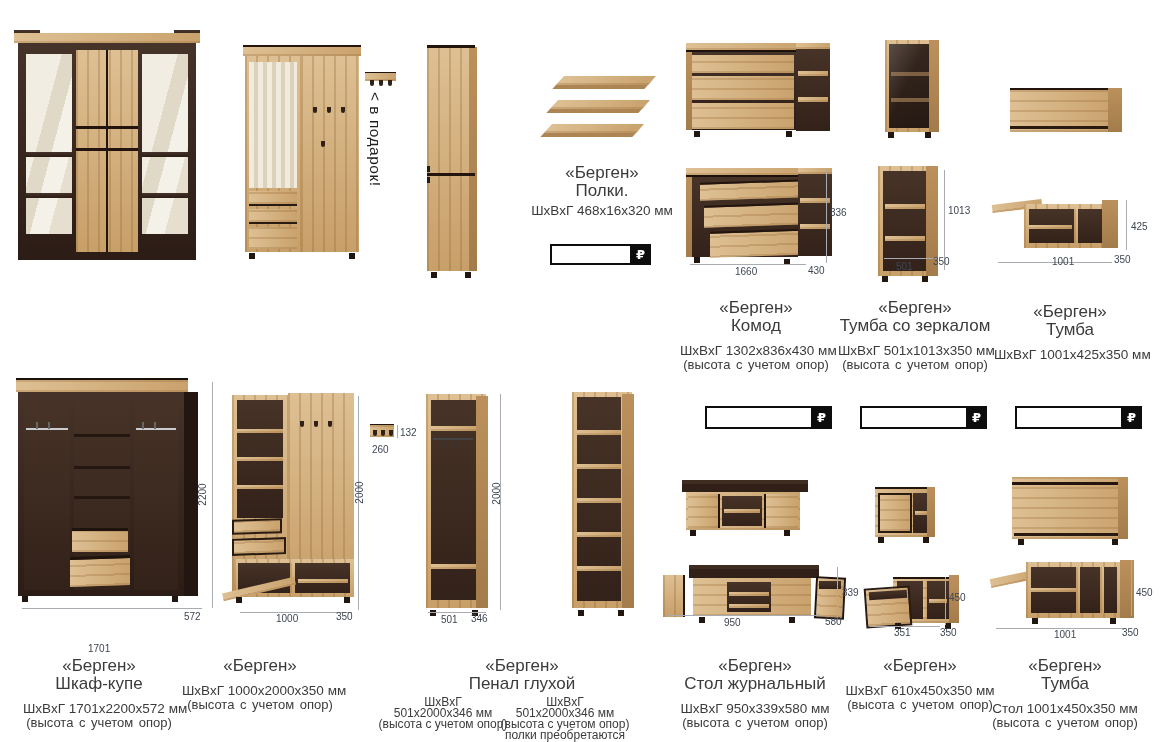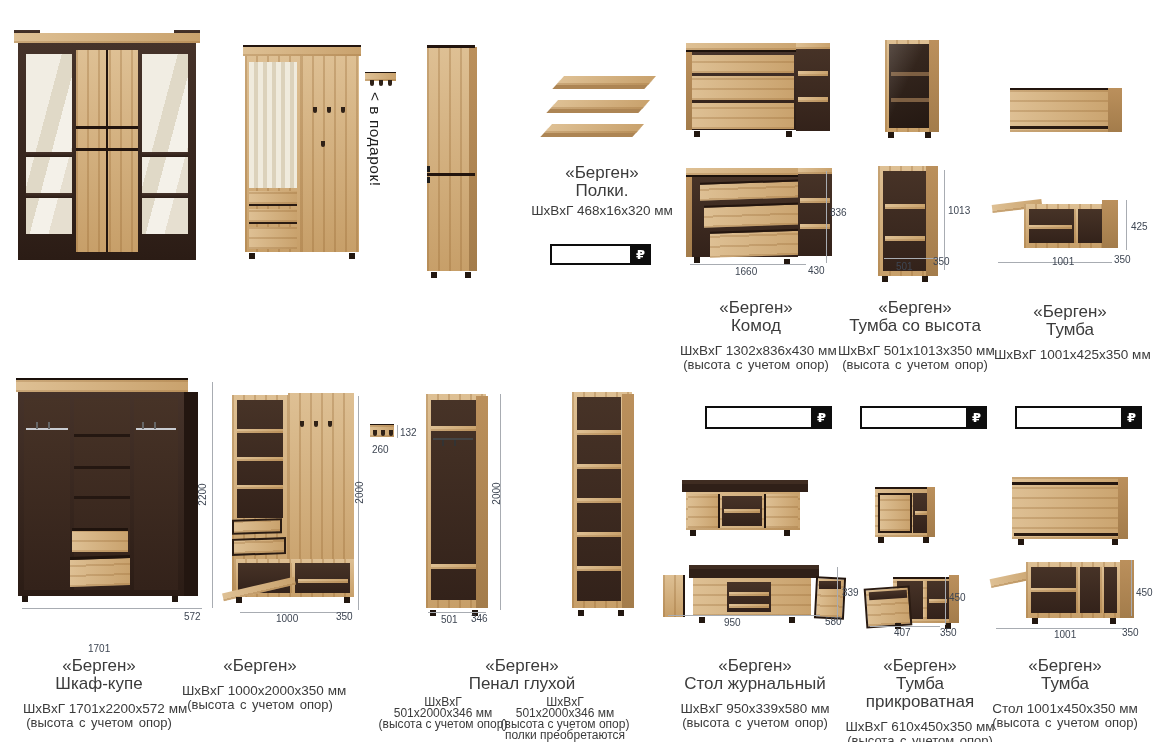--- a/index.html
+++ b/index.html
@@ -188,21 +188,21 @@
   <div class="dim" style="left:1114px;top:254px">350</div>
 
   <div class="lbl" style="left:680px;top:299px;width:152px">
     <div class="b1">«Берген»</div>
     <div class="b1">Комод</div>
     <div class="d1">ШхВхГ 1302х836х430 мм</div>
     <div class="d2">(высота с учетом опор)</div>
   </div>
   <div class="lbl" style="left:838px;top:299px;width:154px">
     <div class="b1">«Берген»</div>
-    <div class="b1">Тумба со высота</div>
+    <div class="b1">Тумба со зеркалом</div>
     <div class="d1">ШхВхГ 501х1013х350 мм</div>
     <div class="d2">(высота с учетом опор)</div>
   </div>
   <div class="lbl" style="left:994px;top:303px;width:152px">
     <div class="b1">«Берген»</div>
     <div class="b1">Тумба</div>
     <div class="d1">ШхВхГ 1001х425х350 мм</div>
   </div>
 
   <div class="a" style="left:16px;top:378px;width:190px;height:232px">
@@ -359,21 +359,21 @@
     <div class="a gH" style="left:64px;top:24px;width:18px;height:4px"></div>
     <div class="a gH" style="left:0;top:12px;width:46px;height:40px;border:2px solid #2a1b12;transform:rotate(-4deg)"></div>
     <div class="a int" style="left:4px;top:16px;width:38px;height:8px;transform:rotate(-4deg)"></div>
     <div class="a oakD" style="left:84px;top:0;width:10px;height:48px"></div>
     <div class="ft" style="left:30px;top:48px"></div>
     <div class="ft" style="left:80px;top:48px"></div>
   </div>
   <div class="dl" style="left:945px;top:577px;width:1px;height:48px"></div>
   <div class="dim" style="left:949px;top:592px">450</div>
   <div class="dl" style="left:870px;top:626px;width:70px;height:1px"></div>
-  <div class="dim" style="left:894px;top:627px">407</div>
+  <div class="dim" style="left:894px;top:627px">351</div>
   <div class="dim" style="left:940px;top:627px">350</div>
 
   <div class="a" style="left:1012px;top:477px;width:124px;height:68px">
     <div class="a gH" style="left:0;top:0;width:116px;height:62px"></div>
     <div class="a dk" style="left:0;top:5px;width:116px;height:3px"></div>
     <div class="a gap" style="left:2px;top:56px;width:104px;height:3px"></div>
     <div class="a oakD" style="left:106px;top:0;width:10px;height:62px"></div>
     <div class="ft" style="left:6px;top:62px"></div>
     <div class="ft" style="left:100px;top:62px"></div>
   </div>
@@ -423,21 +423,20 @@
     <div class="p1">полки преобретаются</div>
   </div>
   <div class="lbl" style="left:679px;top:657px;width:152px">
     <div class="b1">«Берген»</div>
     <div class="b1">Стол журнальный</div>
     <div class="d1">ШхВхГ 950х339х580 мм</div>
     <div class="d2">(высота с учетом опор)</div>
   </div>
   <div class="lbl" style="left:842px;top:657px;width:156px">
     <div class="b1">«Берген»</div>
-    <div class="b1">Тумба  прикроватная</div>
     <div class="d1">ШхВхГ  610х450х350  мм</div>
     <div class="d2">(высота с учетом опор)</div>
   </div>
   <div class="lbl" style="left:988px;top:657px;width:154px">
     <div class="b1">«Берген»</div>
     <div class="b1">Тумба</div>
     <div class="d1">Стол 1001х450х350 мм</div>
     <div class="d2">(высота с учетом опор)</div>
   </div>
 

